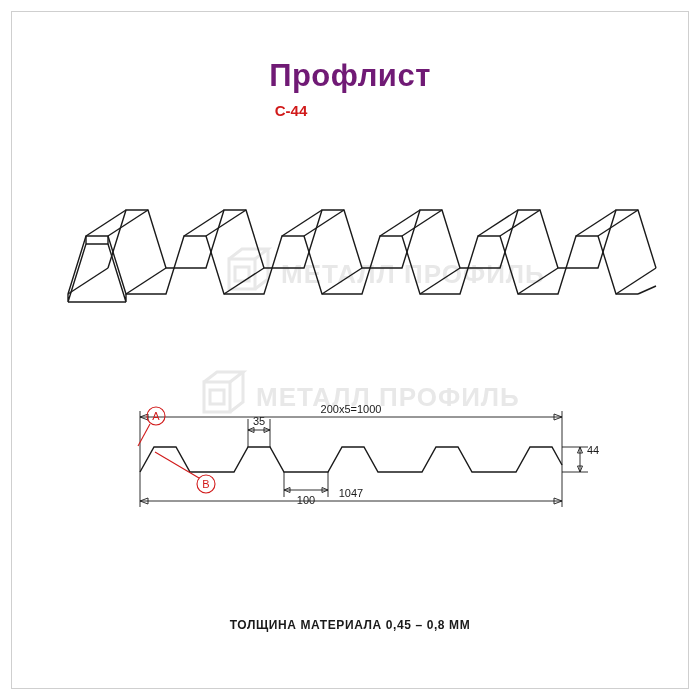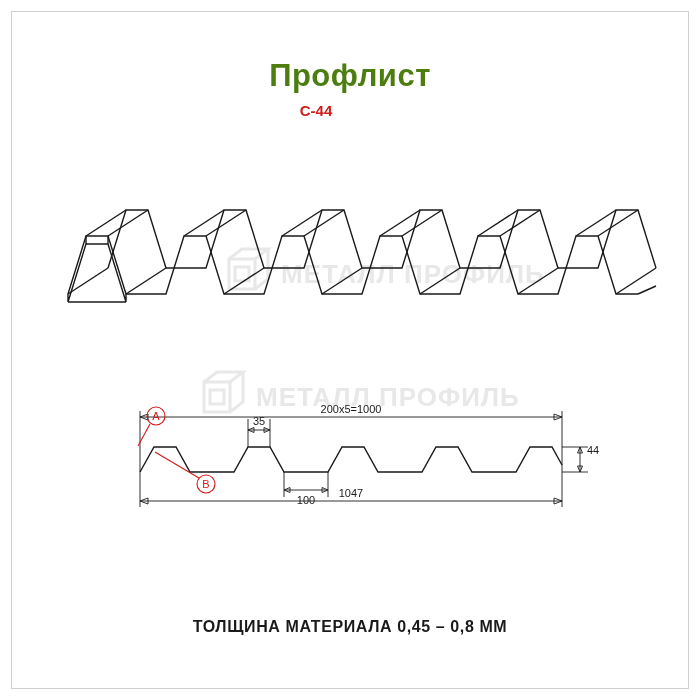--- a/index.html
+++ b/index.html
@@ -32,40 +32,39 @@
   }
   .title {
     position: absolute;
     top: 58px;
     left: 0;
     width: 700px;
     text-align: center;
     font-size: 31px;
     font-weight: bold;
     letter-spacing: 0.5px;
-    color: #4d7c0f;
+    color: #701a75;
   }
   .subtitle {
     position: absolute;
     top: 102px;
     left: 0;
     width: 582px;
     text-align: center;
     font-size: 15px;
     font-weight: bold;
     color: #d11a1a;
-    margin-left: 25px;
   }
   .footer-note {
     position: absolute;
     top: 618px;
     left: 0;
     width: 700px;
     text-align: center;
-    font-size: 16px;
+    font-size: 12px;
     font-weight: bold;
     letter-spacing: 0.6px;
     color: #1a1a1a;
   }
   .iso-wrap {
     position: absolute;
     left: 48px;
     top: 160px;
     width: 610px;
     height: 150px;

